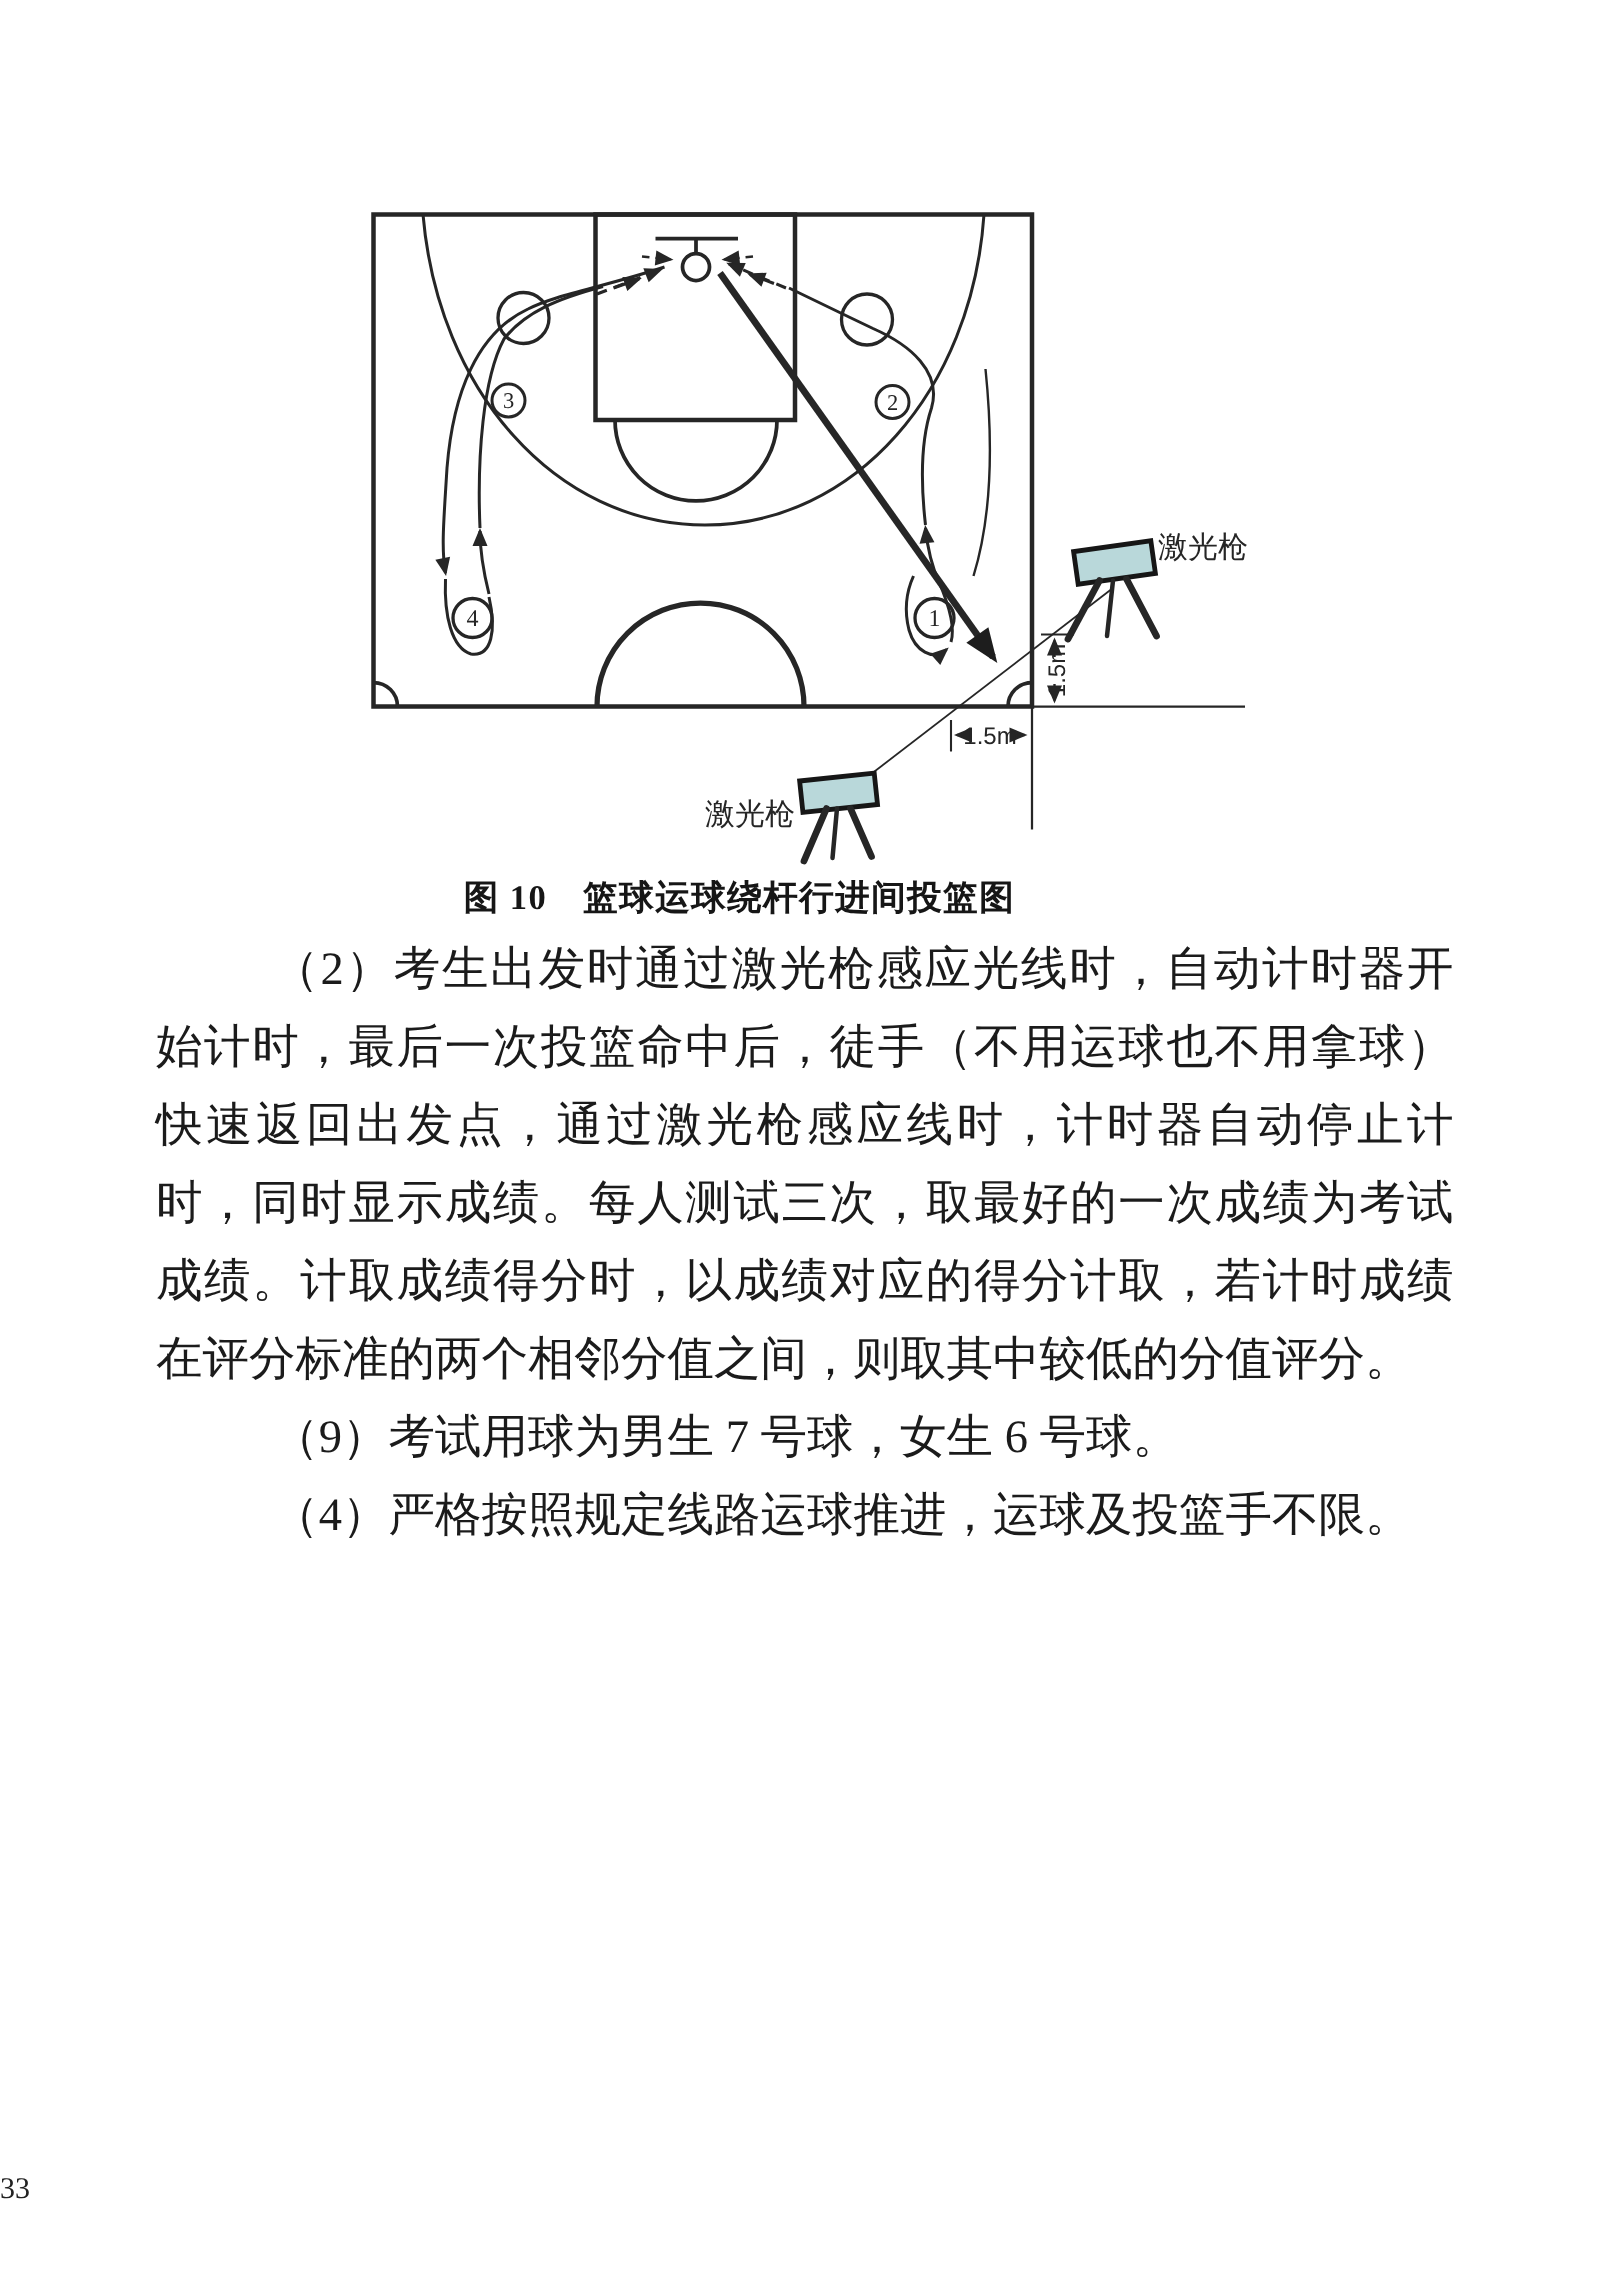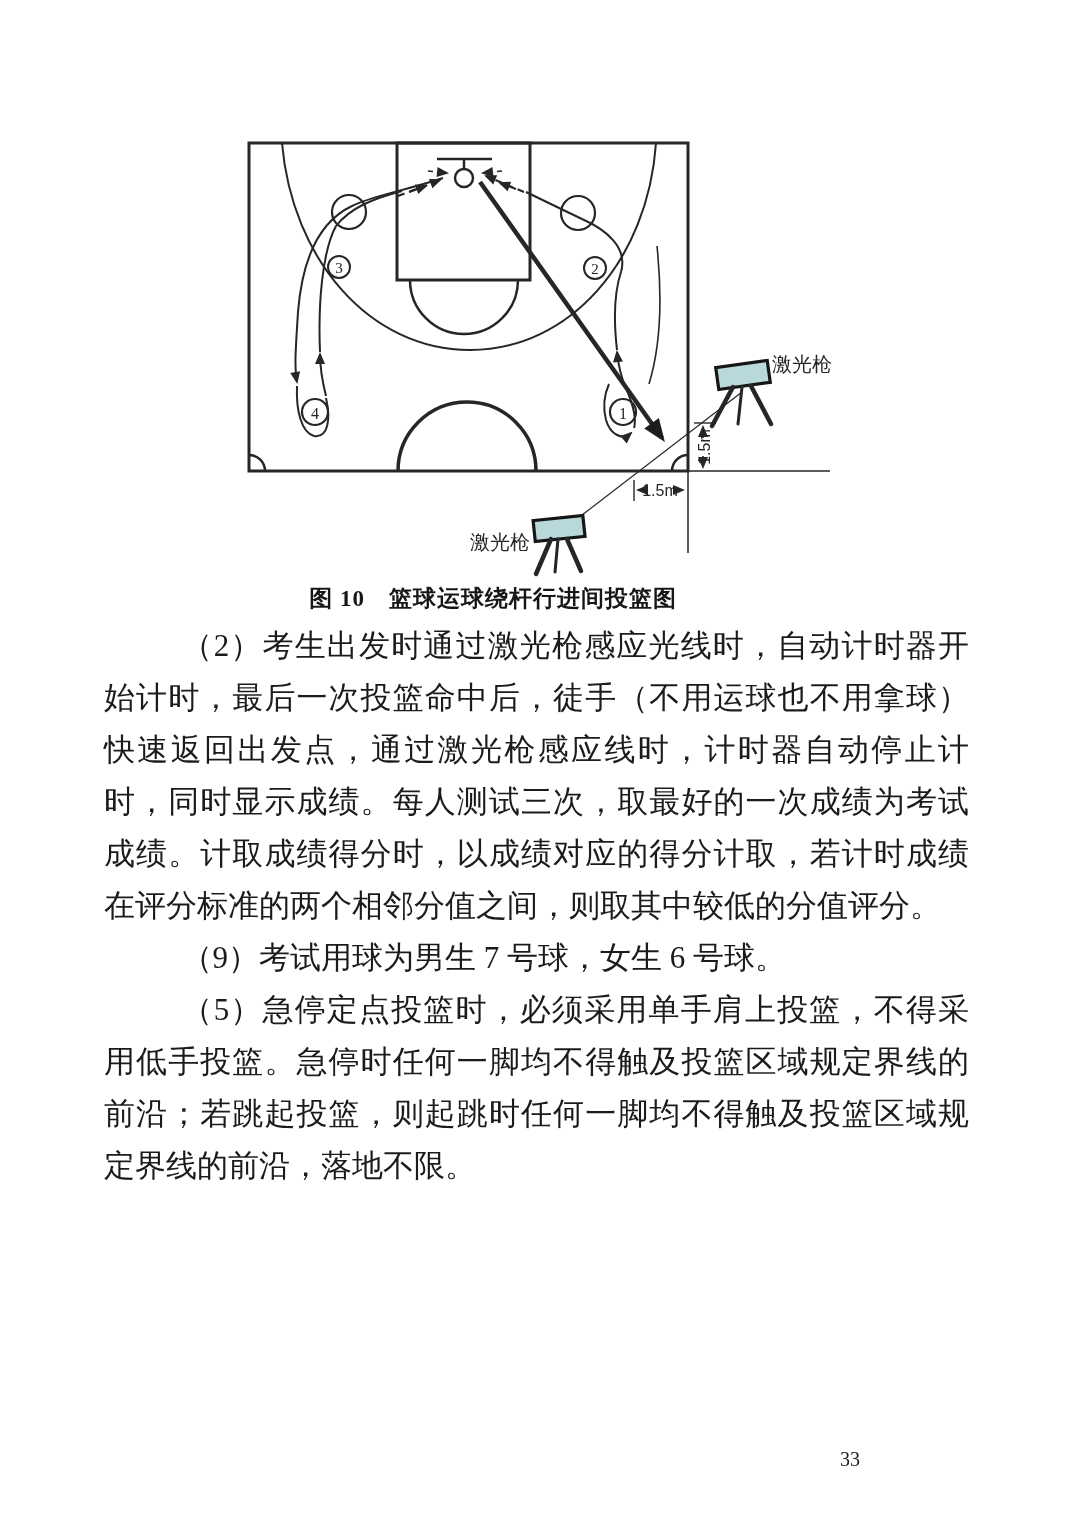--- a/index.html
+++ b/index.html
@@ -18,21 +18,21 @@
   .body-text{
     padding:0 115px 0 104px;width:865px;margin-top:6px;
   }
   .body-text p{
     margin:0;font-size:31px;line-height:52px;
     text-align:justify;text-justify:inter-ideograph;
     text-indent:2.5em;color:#1b1b1b;
   }
   .page-number{
     position:absolute;left:0;bottom:56px;width:860px;
-    text-align:right;font-size:20px;color:#222;
+    text-align:left;font-size:20px;color:#222;
   }
   svg .line{stroke:#262626;fill:none;}
   svg text{fill:#262626;}
   .diagram-label{font-family:"Liberation Sans","DejaVu Sans",sans-serif;}
 </style>
 </head>
 <body>
 
 <div class="figure-wrap">
 <svg width="1080" height="580" viewBox="0 0 1080 580">
@@ -139,16 +139,16 @@
     <text x="530" y="549" font-size="20" text-anchor="end">激光枪</text>
   </g>
 </svg>
 </div>
 
 <div class="fig-caption">图 10　篮球运球绕杆行进间投篮图</div>
 
 <div class="body-text">
   <p>（2）考生出发时通过激光枪感应光线时，自动计时器开始计时，最后一次投篮命中后，徒手（不用运球也不用拿球）快速返回出发点，通过激光枪感应线时，计时器自动停止计时，同时显示成绩。每人测试三次，取最好的一次成绩为考试成绩。计取成绩得分时，以成绩对应的得分计取，若计时成绩在评分标准的两个相邻分值之间，则取其中较低的分值评分。</p>
   <p>（9）考试用球为男生 7 号球，女生 6 号球。</p>
-  <p>（5）急停定点投篮时，必须采用单手肩上投篮，不得采用低手投篮。急停时任何一脚均不得触及投篮区域规定界线的前沿；若跳起投篮，则起跳时任何一脚均不得触及投篮区域规定界线的前沿，落地不限。</p>
+  <p>（4）严格按照规定线路运球推进，运球及投篮手不限。</p>
 </div>
 
 <div class="page-number">33</div>
 
 </body></html>

